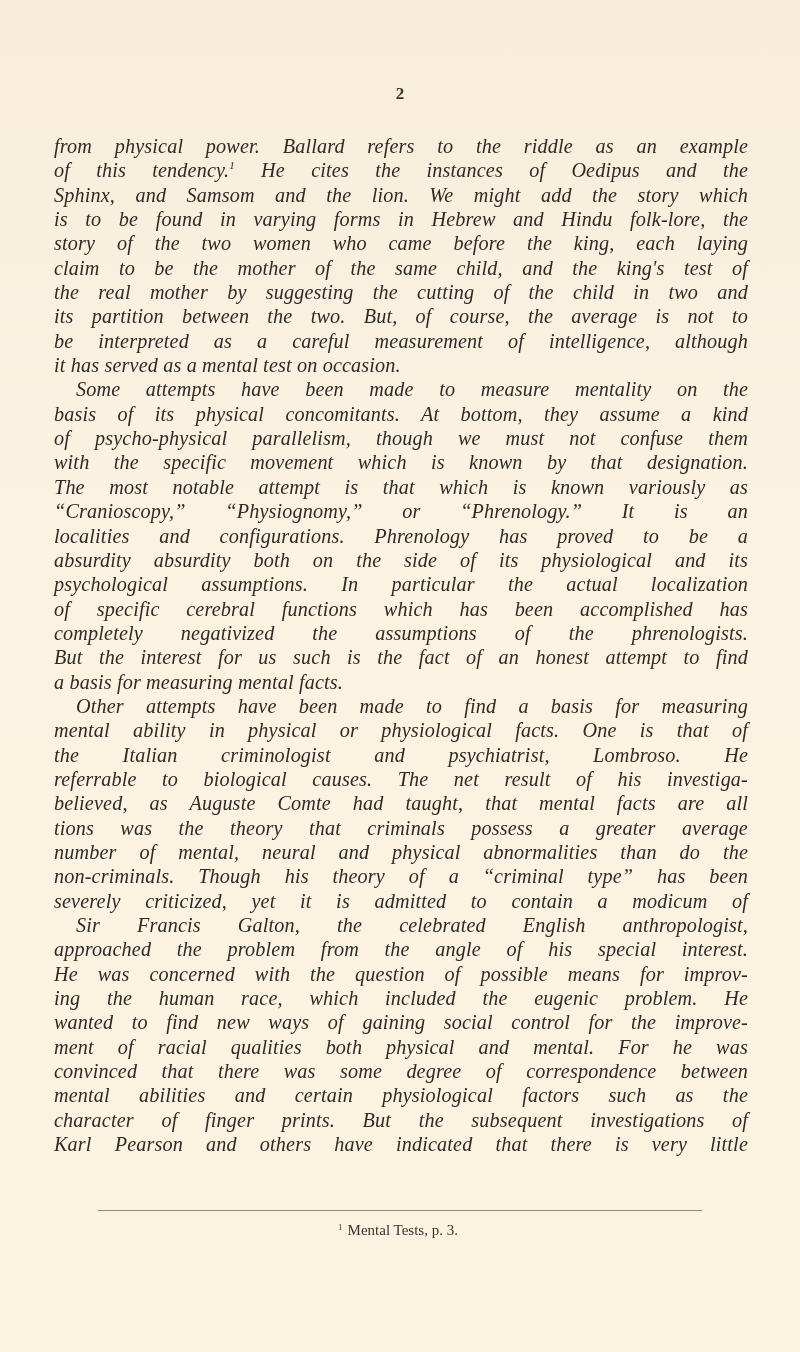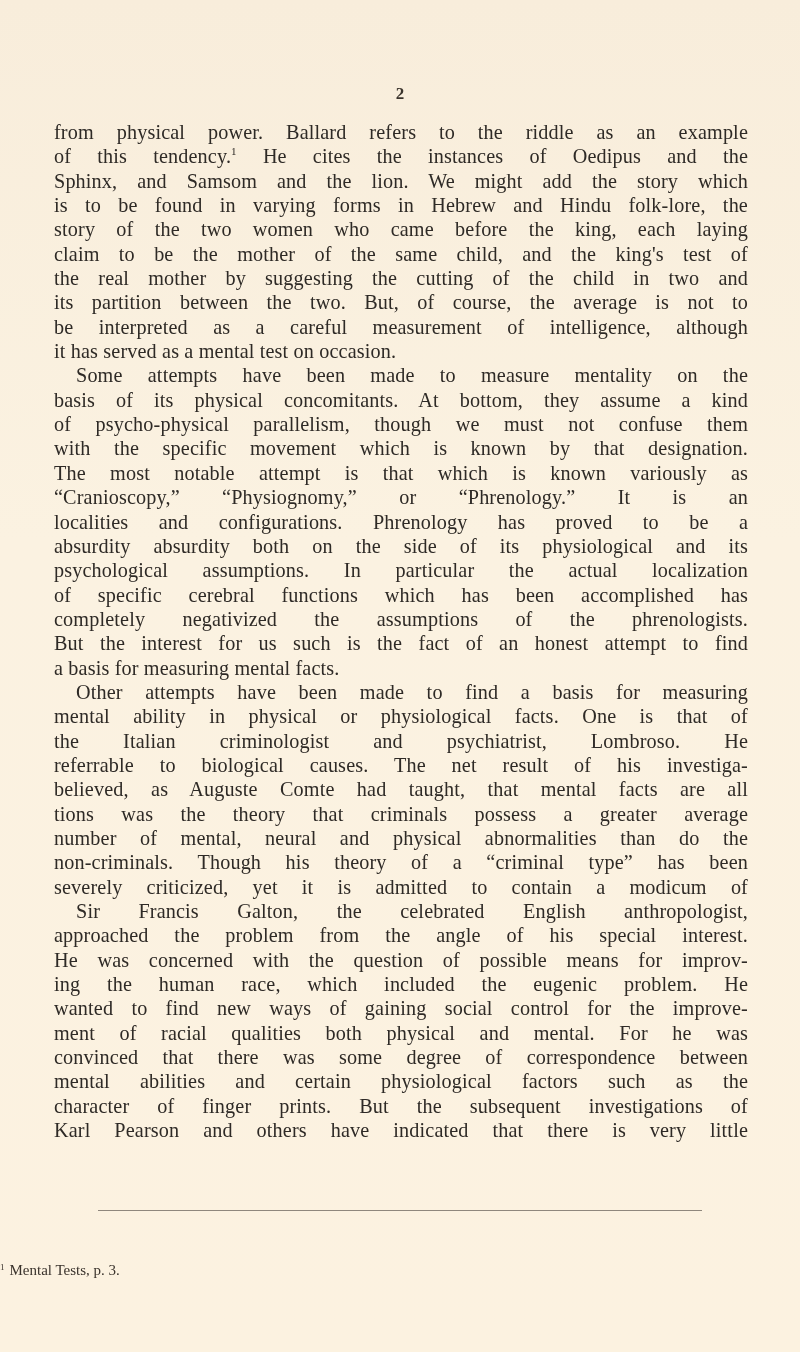--- a/index.html
+++ b/index.html
@@ -21,27 +21,28 @@
       top: 84px;
       left: 0;
       width: 800px;
       text-align: center;
       font-size: 17px;
       font-weight: bold;
       color: #3a332c;
     }
     .body-text {
       position: absolute;
-      top: 120px;
+      top: 134px;
       left: 54px;
       width: 694px;
       font-size: 20.2px;
       line-height: 24.35px;
       text-align: justify;
       letter-spacing: 0.15px;
+      font-style: italic;
     }
     .line {
       display: block;
       text-align: justify;
       text-align-last: justify;
       white-space: nowrap;
       height: 24.35px;
       overflow: visible;
     }
     .line.last {
@@ -61,23 +62,23 @@
       left: 98px;
       width: 604px;
       height: 0;
       border-top: 1px solid #8f877d;
     }
     .footnote {
       position: absolute;
       top: 1222px;
       left: 0;
       width: 796px;
+      text-align: center;
       font-size: 15px;
       color: #3a332c;
-      margin-top: 40px;
     }
     .footnote sup {
       font-size: 9px;
       vertical-align: 5px;
       margin-right: 5px;
     }
   </style>
 </head>
 <body>
 

